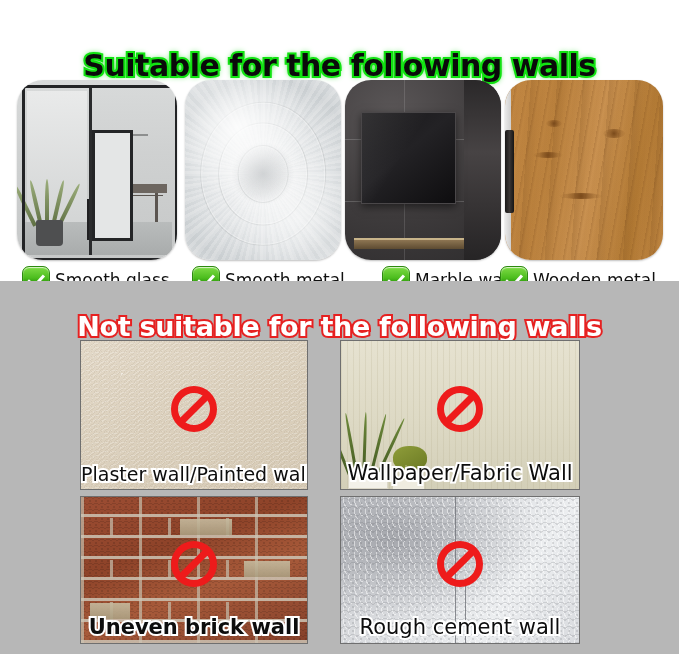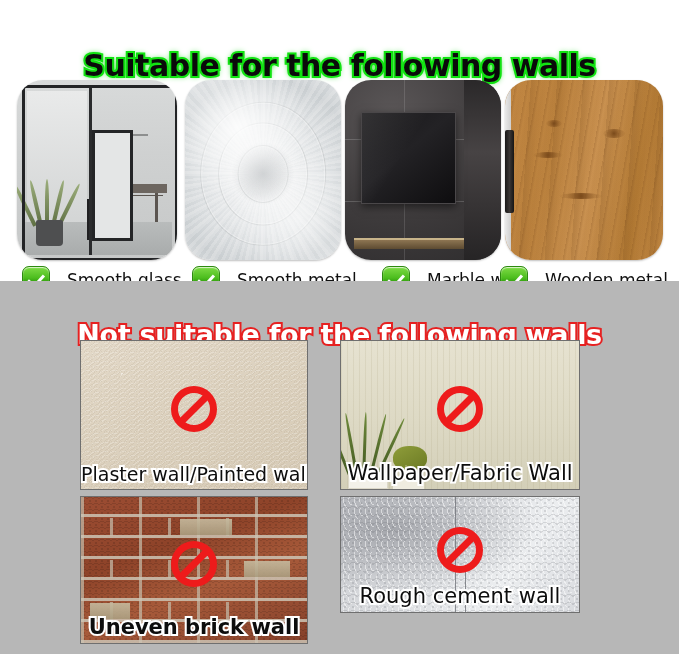--- a/index.html
+++ b/index.html
@@ -183,21 +183,21 @@
   .wood-edge{
     position:absolute;left:0;top:0;width:6px;height:100%;
     background:linear-gradient(90deg,#e9e9e9,#cfcfcf);
   }
 
   
   .labels-row{
     position:absolute;left:0;top:238px;width:679px;height:38px;
   }
   .label-item{
-    position:absolute;top:0;display:flex;align-items:center;gap:17px;
+    position:absolute;top:0;display:flex;align-items:center;gap:5px;
     height:32px;
   }
   #label-glass{left:22px;}
   #label-metal{left:186px;padding-left:6px;}
   #label-marble{left:382px;}
   #label-wood{left:500px;}
   .check-badge{
     width:26px;height:26px;border-radius:7px;flex:0 0 auto;
     background:linear-gradient(180deg,#7fdc45 0%,#4cbd1e 42%,#2e9a0c 60%,#49b71c 100%);
     border:1px solid #2d8a10;
@@ -213,41 +213,41 @@
     font-family:"DejaVu Sans", sans-serif;
     font-size:17px;color:#101010;white-space:nowrap;
   }
 
   
   #unsuitable-section{
     position:absolute;left:0;top:281px;width:679px;height:373px;
     background:#b7b7b7;
   }
   .title-red{
-    position:absolute;left:0;top:16px;width:679px;
+    position:absolute;left:0;top:8px;width:679px;
     text-align:center;
     font-family:"DejaVu Sans", sans-serif;
     font-weight:bold;
     font-size:27px;
     letter-spacing:-0.3px;
     color:#ffffff;
     -webkit-text-stroke:4px #e62121;
     paint-order:stroke fill;
   }
 
   .panel{
     position:absolute;
     overflow:hidden;
     border:1px solid #6f6f6f;
     box-sizing:border-box;
   }
   #panel-plaster{left:80px;top:59px;width:228px;height:150px;}
   #panel-wallpaper{left:340px;top:59px;width:240px;height:150px;}
   #panel-brick{left:80px;top:215px;width:228px;height:148px;}
-  #panel-cement{left:340px;top:215px;width:240px;height:117px;}
+  #panel-cement{left:340px;top:215px;width:240px;height:148px;}
 
   .panel-art{position:absolute;inset:0;}
 
   .plaster-art{
     background:
       radial-gradient(circle at 18% 22%, rgba(255,255,255,.5) 0 1px, rgba(0,0,0,0) 1px),
       repeating-radial-gradient(circle at 0 0, rgba(160,146,126,.16) 0 1px, rgba(0,0,0,0) 1px 3px),
       repeating-radial-gradient(circle at 7px 11px, rgba(255,255,255,.22) 0 1px, rgba(0,0,0,0) 1px 4px),
       linear-gradient(160deg,#e3d9c8 0%,#ddd2bf 45%,#d6cab5 100%);
     background-size:auto, 5px 5px, 9px 9px, auto;

